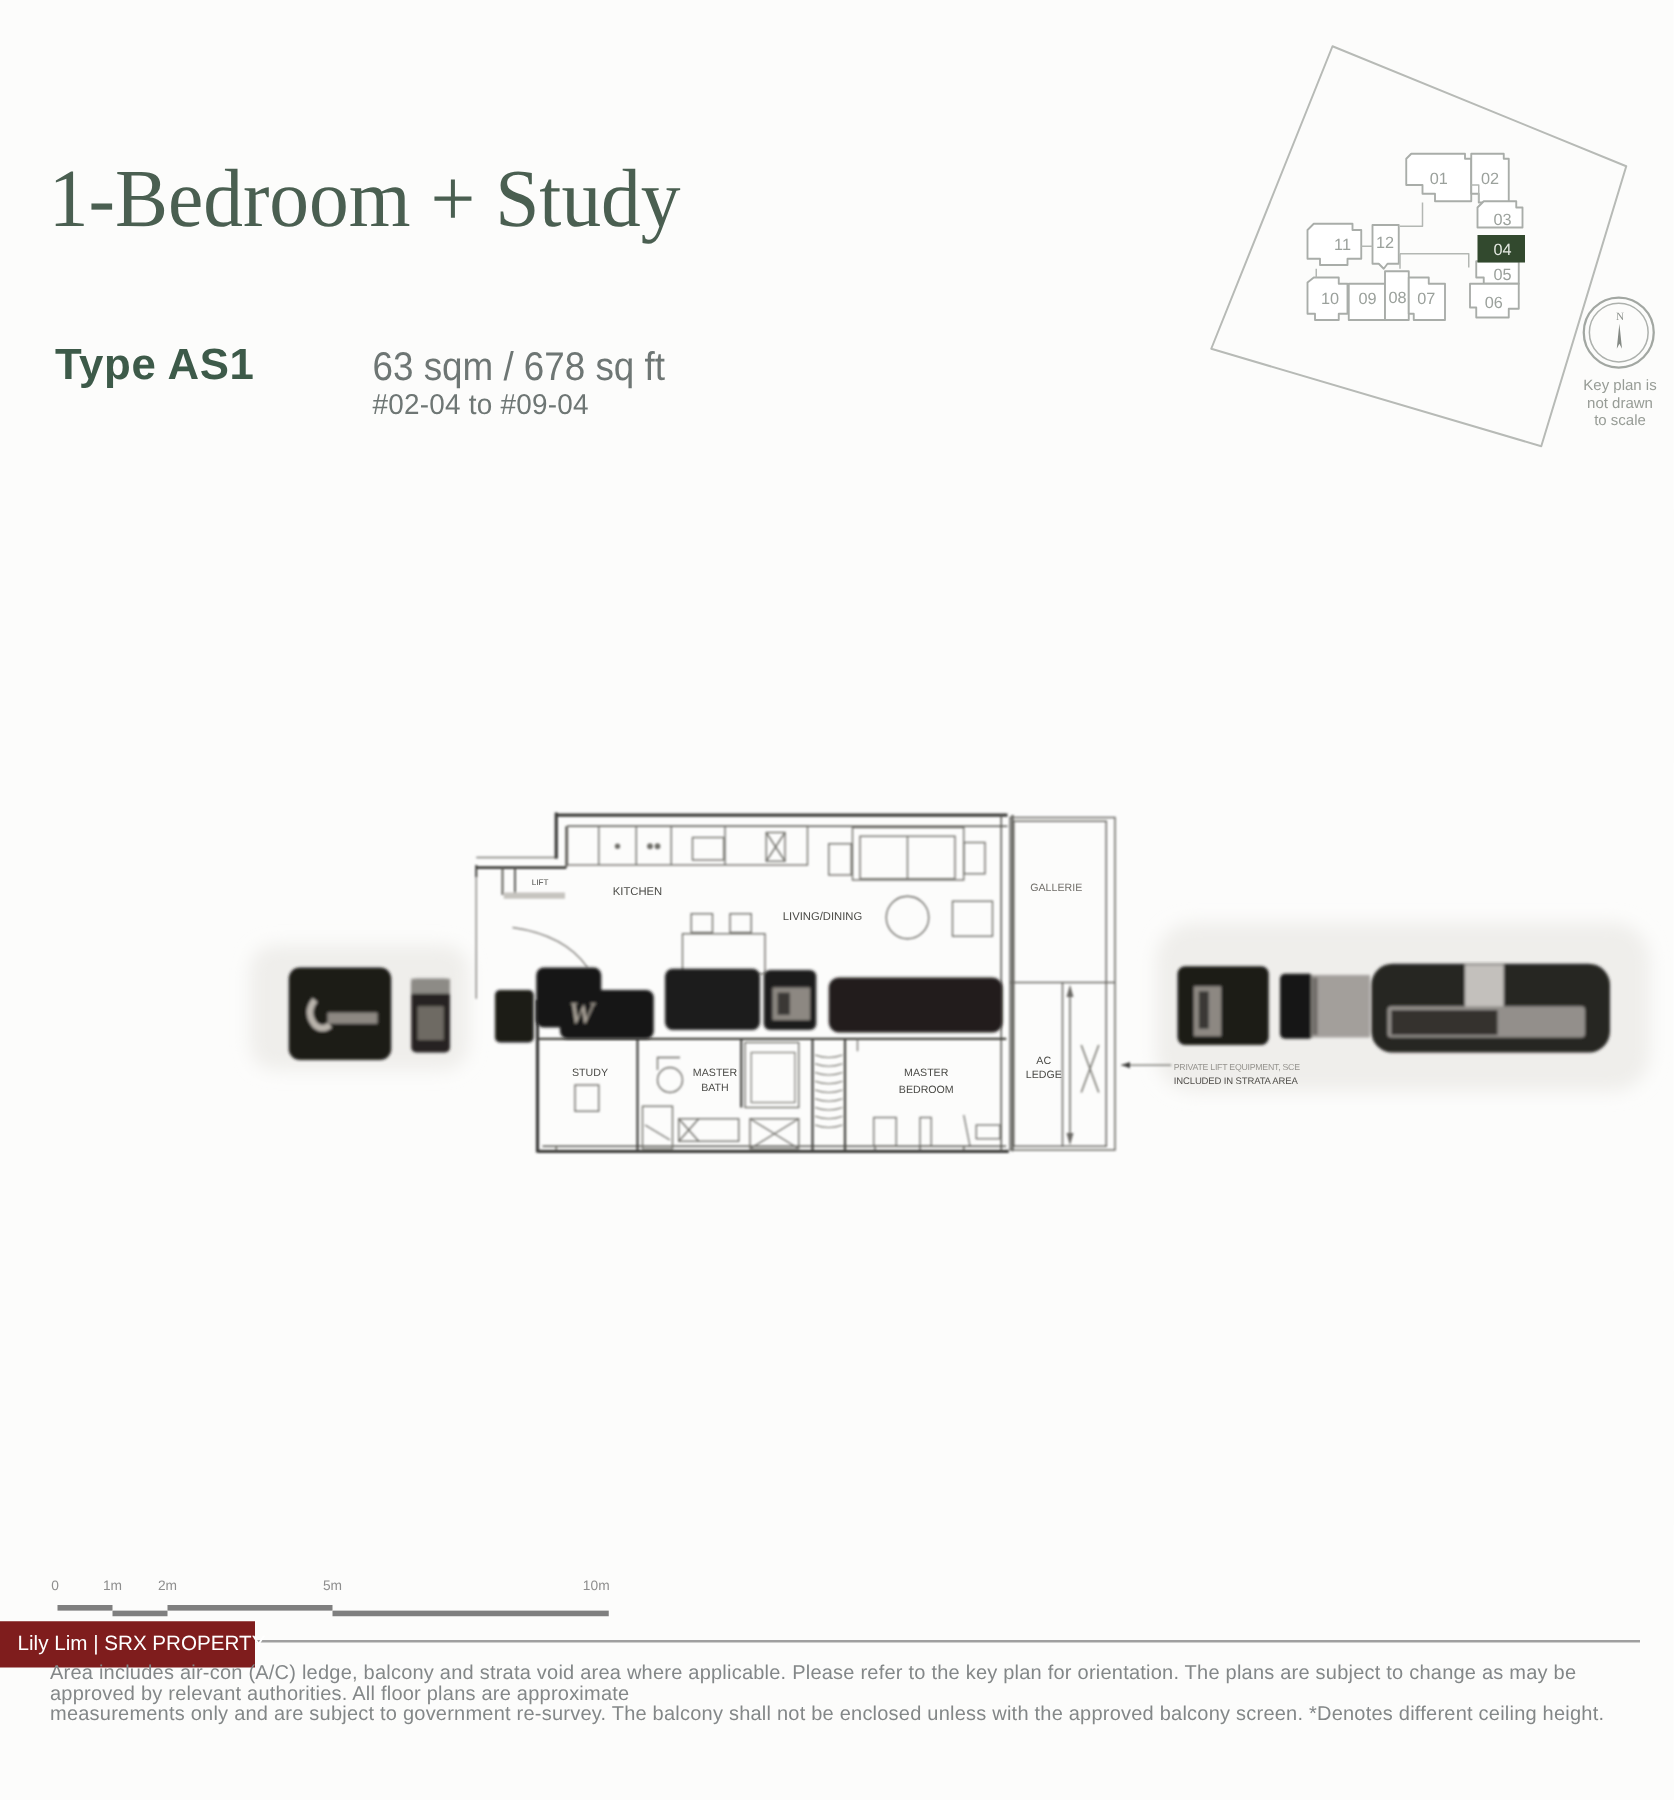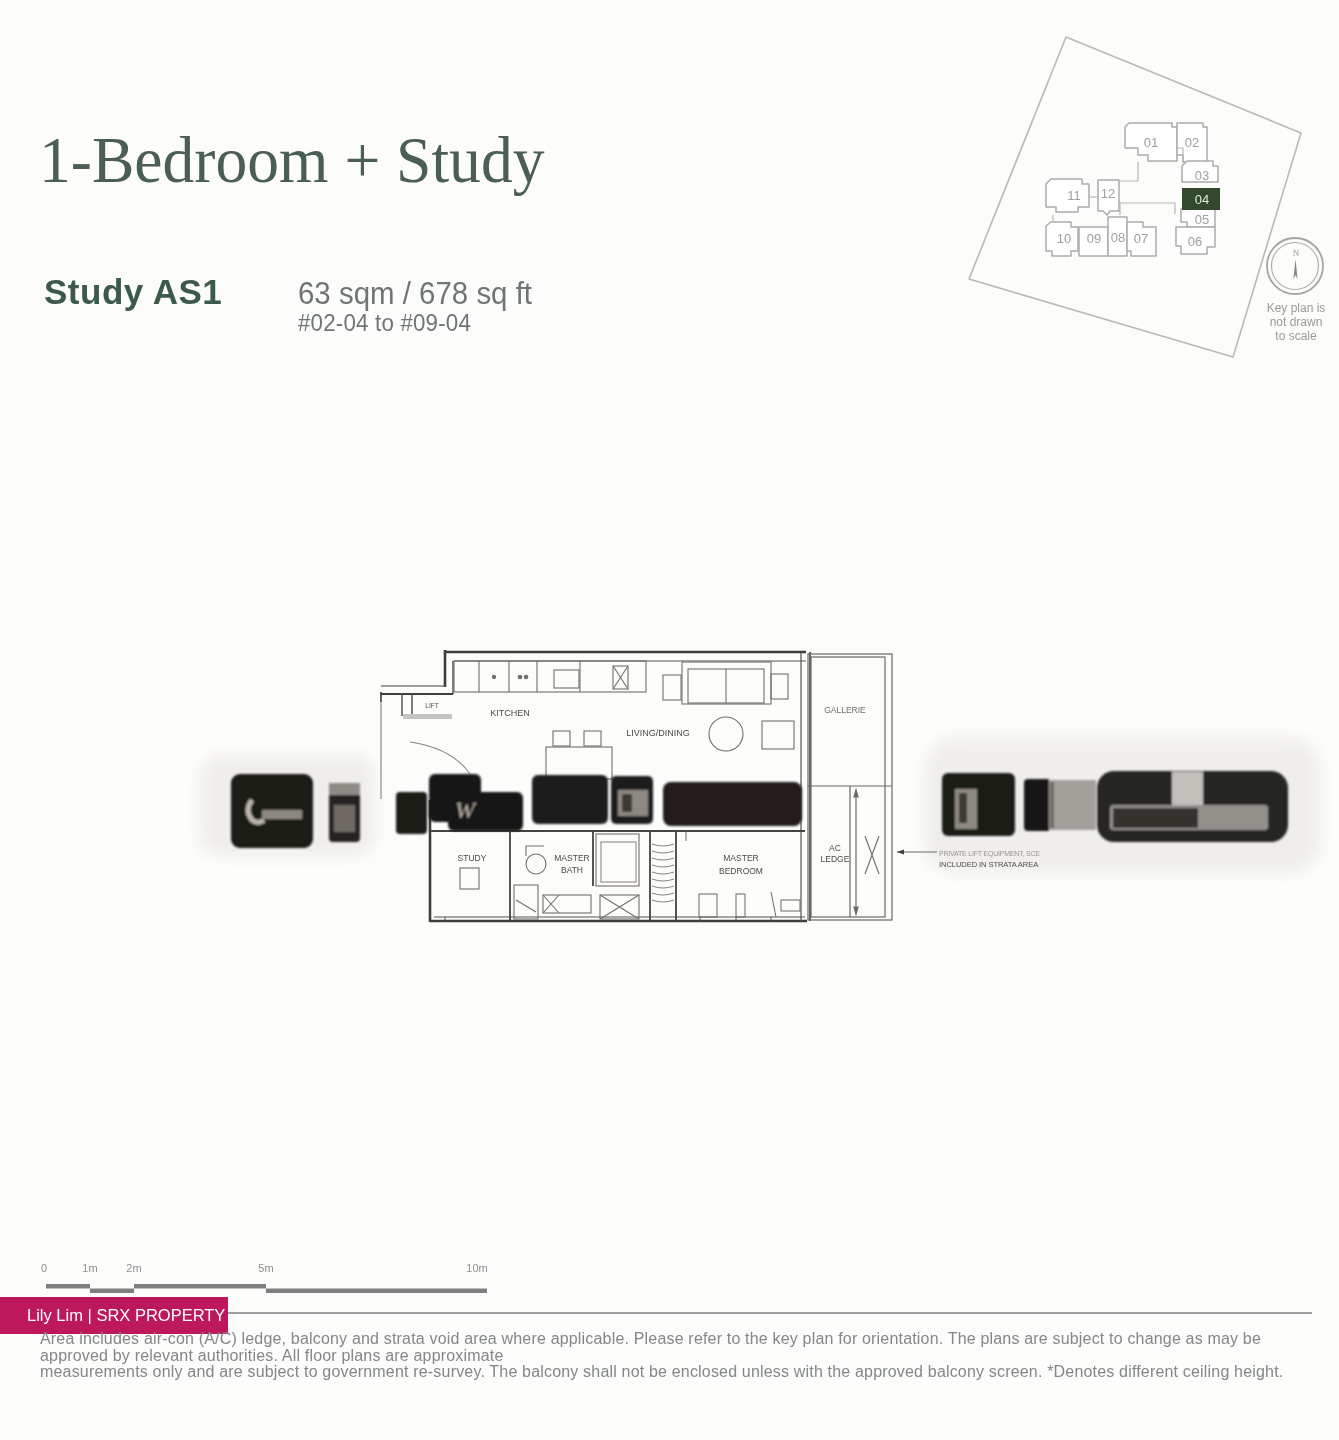--- a/index.html
+++ b/index.html
@@ -1,27 +1,27 @@
 <!DOCTYPE html>
 <html><head><meta charset="utf-8"><style>
 html,body{margin:0;padding:0}
 #page{position:relative;width:1339px;height:1440px;background:#fcfcfb;overflow:hidden;font-family:"Liberation Sans",sans-serif}
 .abs{position:absolute}
 #title{left:39px;top:122px;font-family:"Liberation Serif",serif;font-size:66px;color:#4a5f51;letter-spacing:0px;transform:scaleX(0.963);transform-origin:left top;filter:blur(0.6px)}
 #typ{left:44px;top:272px;font-size:35px;font-weight:bold;color:#3d5a49;letter-spacing:0.5px;filter:blur(0.5px)}
 #sqm{left:298px;top:275px;font-size:32px;color:#6e7674;transform:scaleX(0.92);transform-origin:left top;filter:blur(0.5px)}
 #unitno{left:298px;top:310px;font-size:23px;color:#6e7674;letter-spacing:0.2px;transform:scaleX(0.97);transform-origin:left top;filter:blur(0.5px)}
-#wm{left:0;top:1297px;width:228px;height:37px;background:#be185d;color:#fff;font-size:16.5px;line-height:36px;padding-left:27px;box-sizing:border-box;white-space:nowrap}
+#wm{left:0;top:1297px;width:204px;height:37px;background:#7f1d1d;color:#fff;font-size:16.5px;line-height:36px;padding-left:14px;box-sizing:border-box;white-space:nowrap}
 #fine{left:40px;top:1331px;width:1290px;font-size:16px;color:#838788;line-height:16.5px;letter-spacing:0.18px;filter:blur(0.4px)}
 #sep{left:205px;top:1312px;width:1107px;height:2px;background:#9f9f9f}
 </style></head>
 <body>
 <div id="page">
   <div class="abs" id="title">1-Bedroom + Study</div>
-  <div class="abs" id="typ">Study AS1</div>
+  <div class="abs" id="typ">Type AS1</div>
   <div class="abs" id="sqm">63 sqm / 678 sq ft</div>
   <div class="abs" id="unitno">#02-04 to #09-04</div>
 
   <svg class="abs" style="left:0;top:0" width="1339" height="1440" viewBox="0 0 1339 1440">
     <defs>
       <filter id="b1" x="-20%" y="-20%" width="140%" height="140%">
           <feGaussianBlur stdDeviation="0.55"></feGaussianBlur>
         </filter>
       <filter id="b3" x="-20%" y="-20%" width="140%" height="140%">
           <feGaussianBlur stdDeviation="0.75"></feGaussianBlur>

